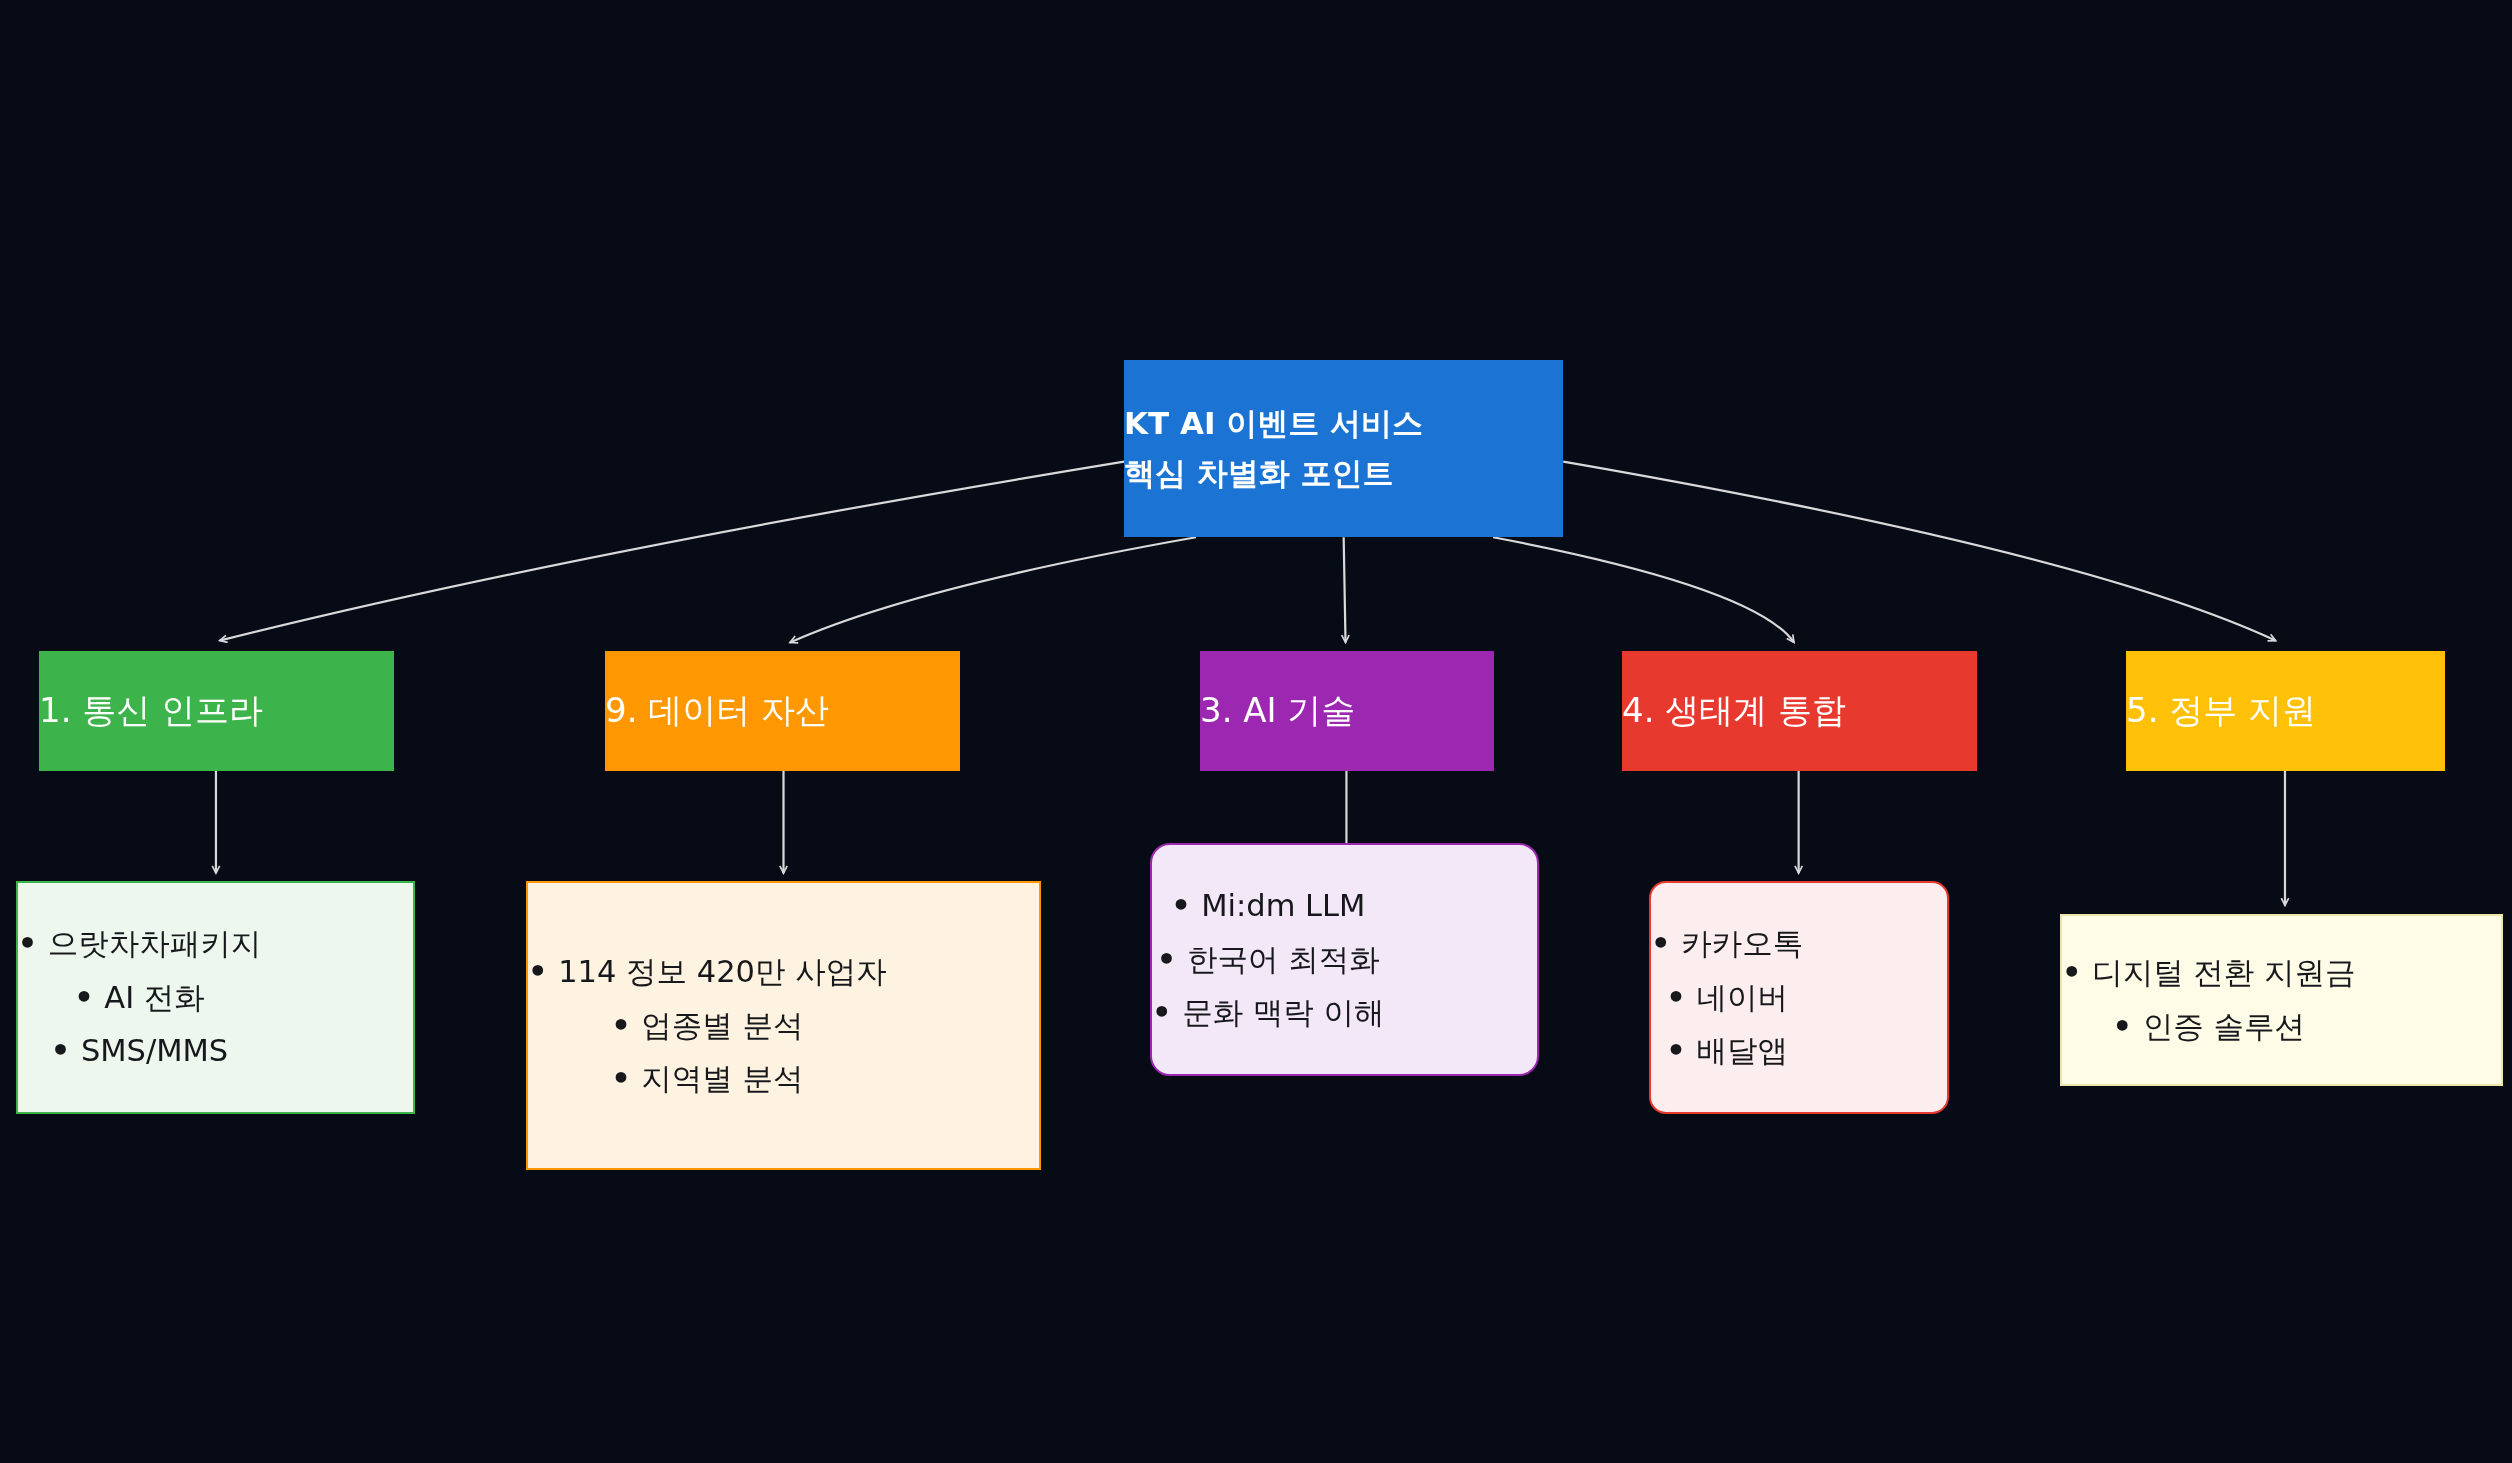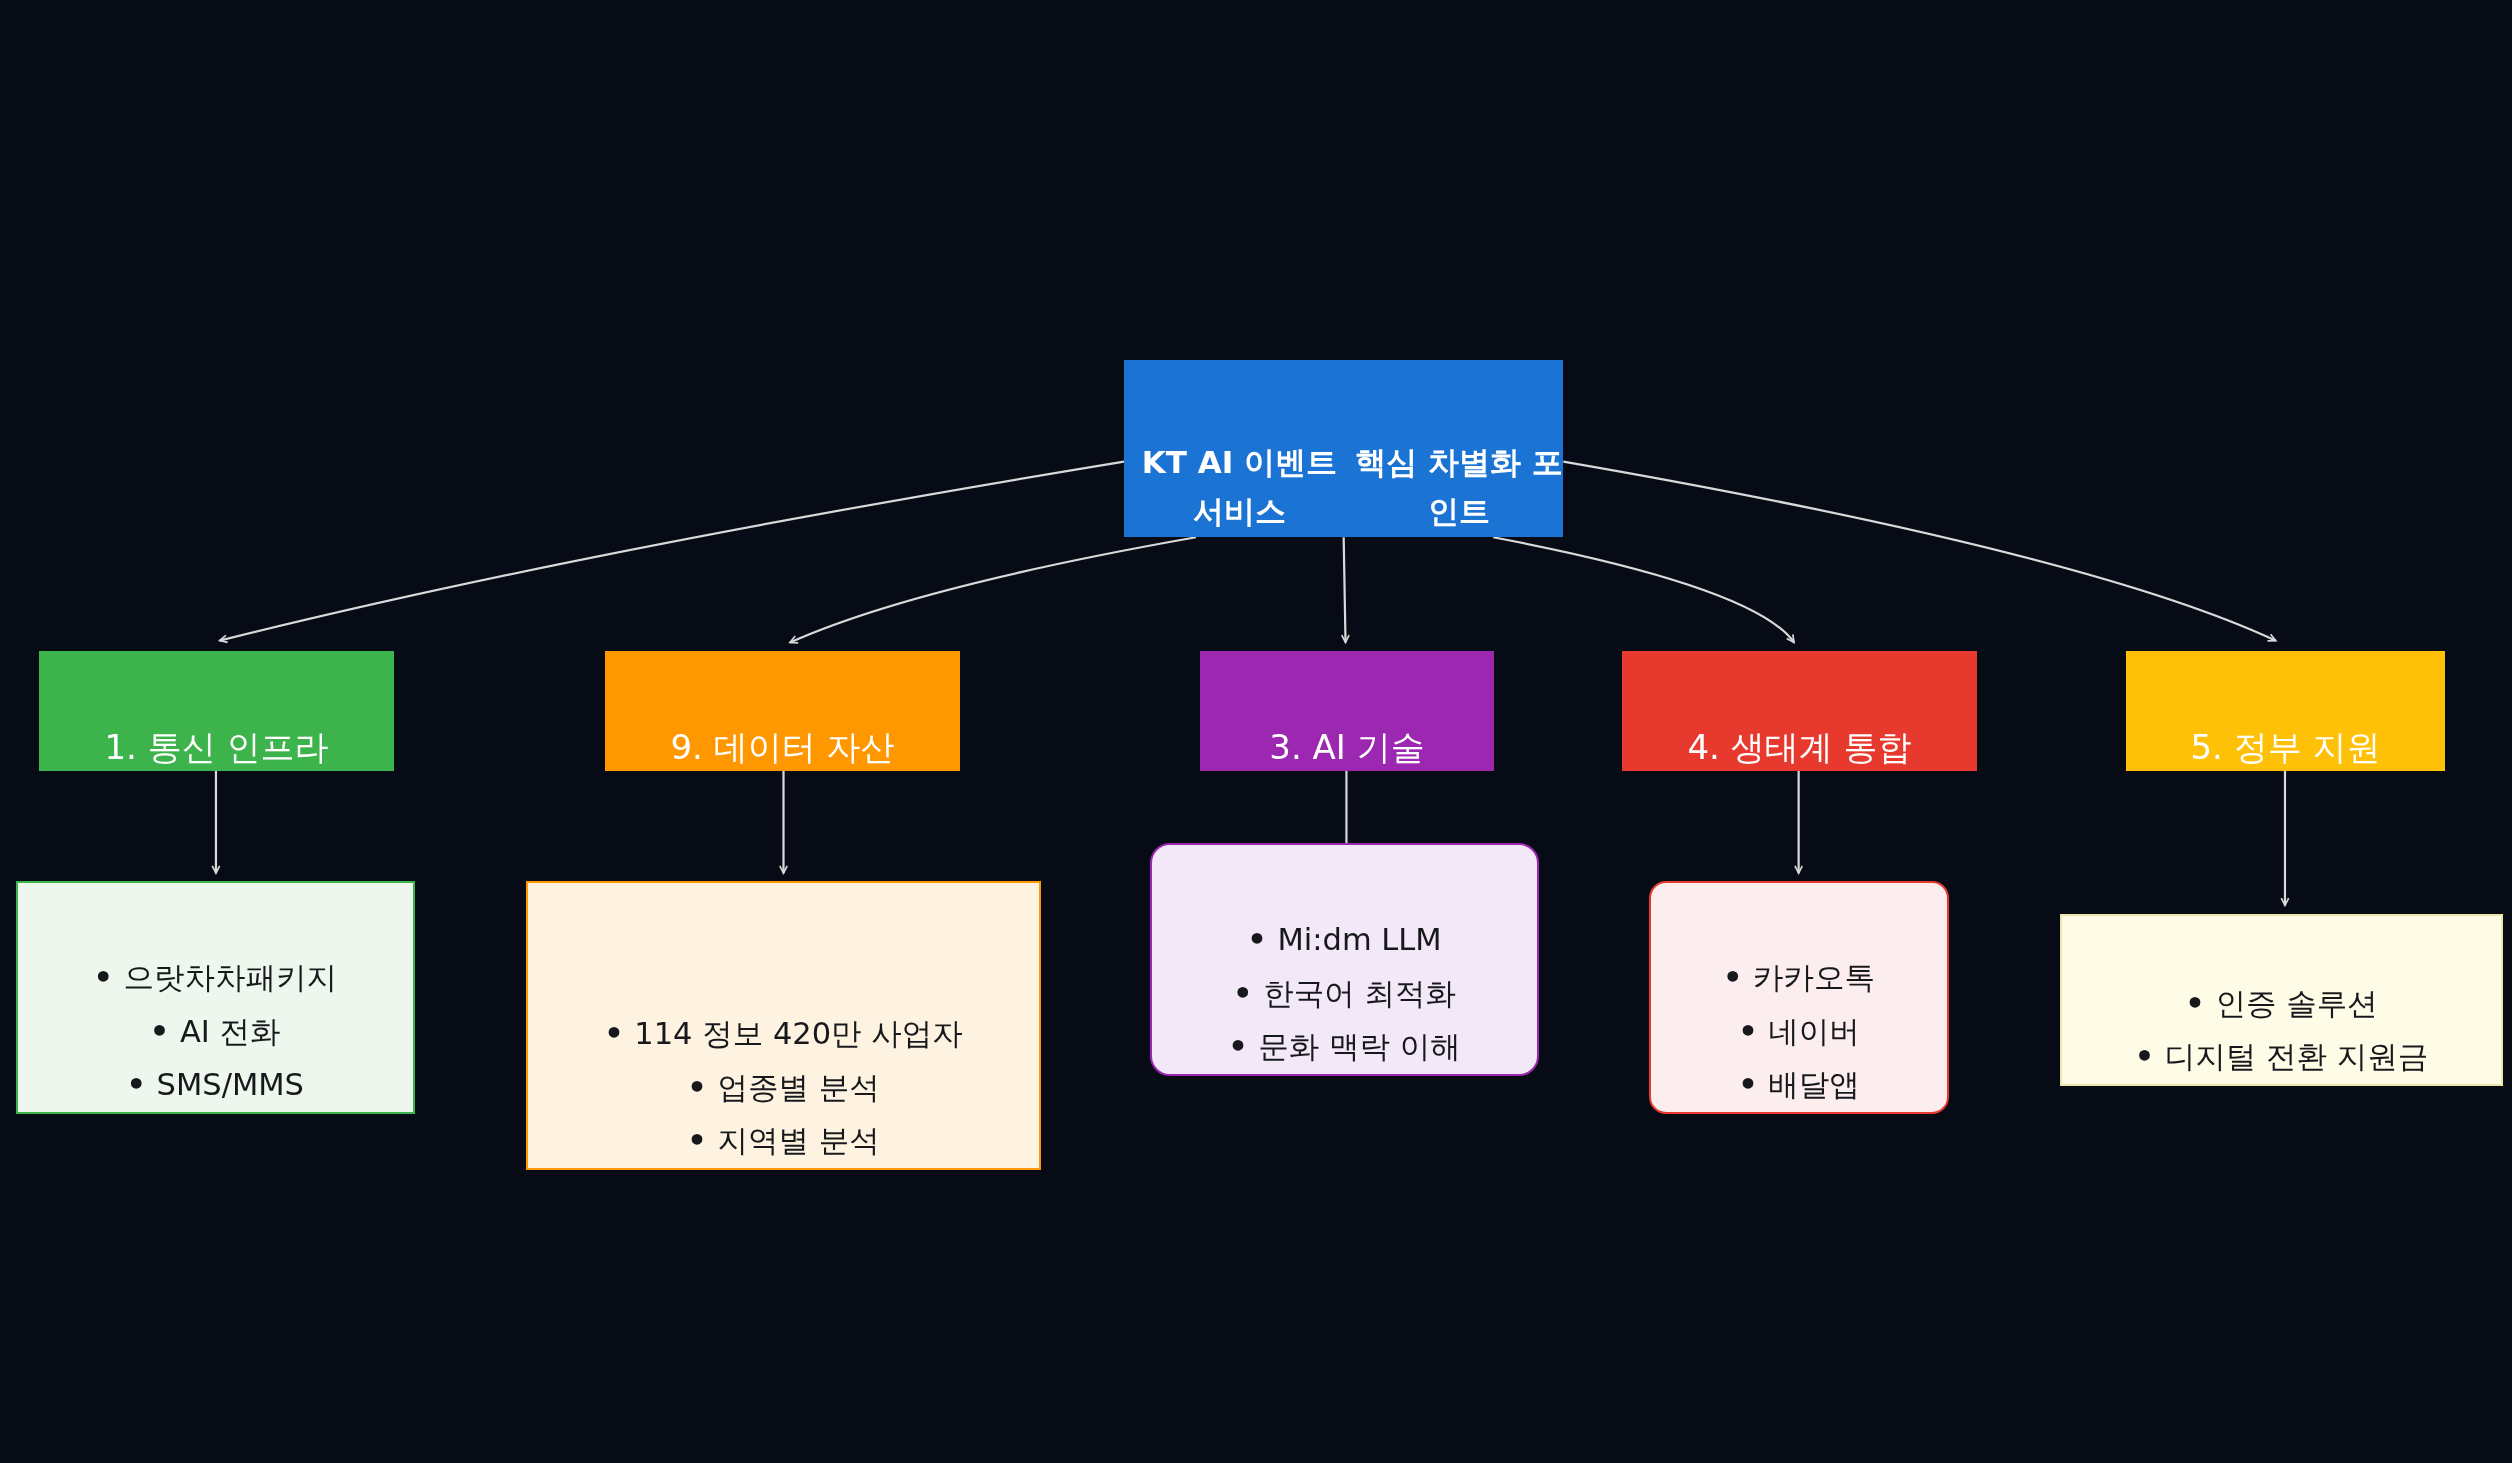--- a/index.html
+++ b/index.html
@@ -23,22 +23,22 @@
   }
   svg.connectors path.link{
     fill:none;
     stroke:var(--connector);
     stroke-width:2.4px;
   }
   .node{
     position:absolute;
     box-sizing:border-box;
     display:flex;
-    flex-direction:row;
-    align-items:flex-end;
+    flex-direction:column;
+    align-items:flex-start;
     justify-content:center;
     text-align:center;
   }
   .root-node{
     left:1124px;top:360px;width:439px;height:177px;
     color:#ffffff;
     font-size:31px;
     font-weight:700;
     line-height:1.6;
   }
@@ -148,19 +148,19 @@
       <li>네이버</li>
       <li>배달앱</li>
     </ul>
   </div>
 
   <div class="node cat cat-5" style="background-color: rgb(255, 193, 7);">
     <span>5. 정부 지원</span>
   </div>
   <div class="node detail detail-5" style="background-color: rgb(254, 251, 231); border-color: rgb(237, 230, 168);">
     <ul>
+      <li>디지털 전환 지원금</li>
       <li>인증 솔루션</li>
-      <li>디지털 전환 지원금</li>
     </ul>
   </div>
 
 </div>
 
 
 </body></html>

